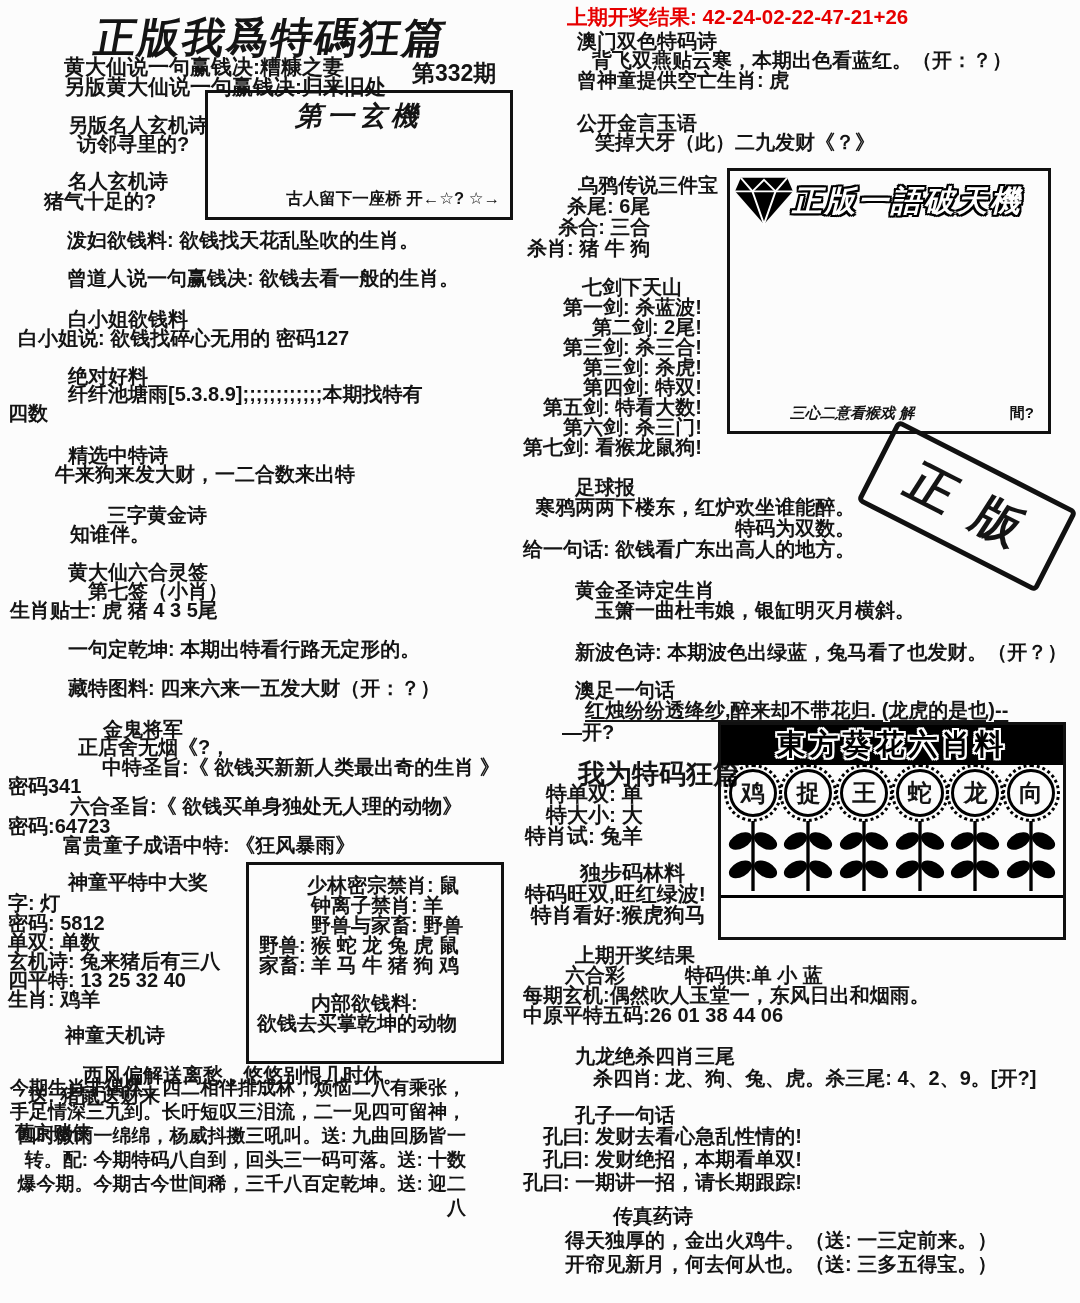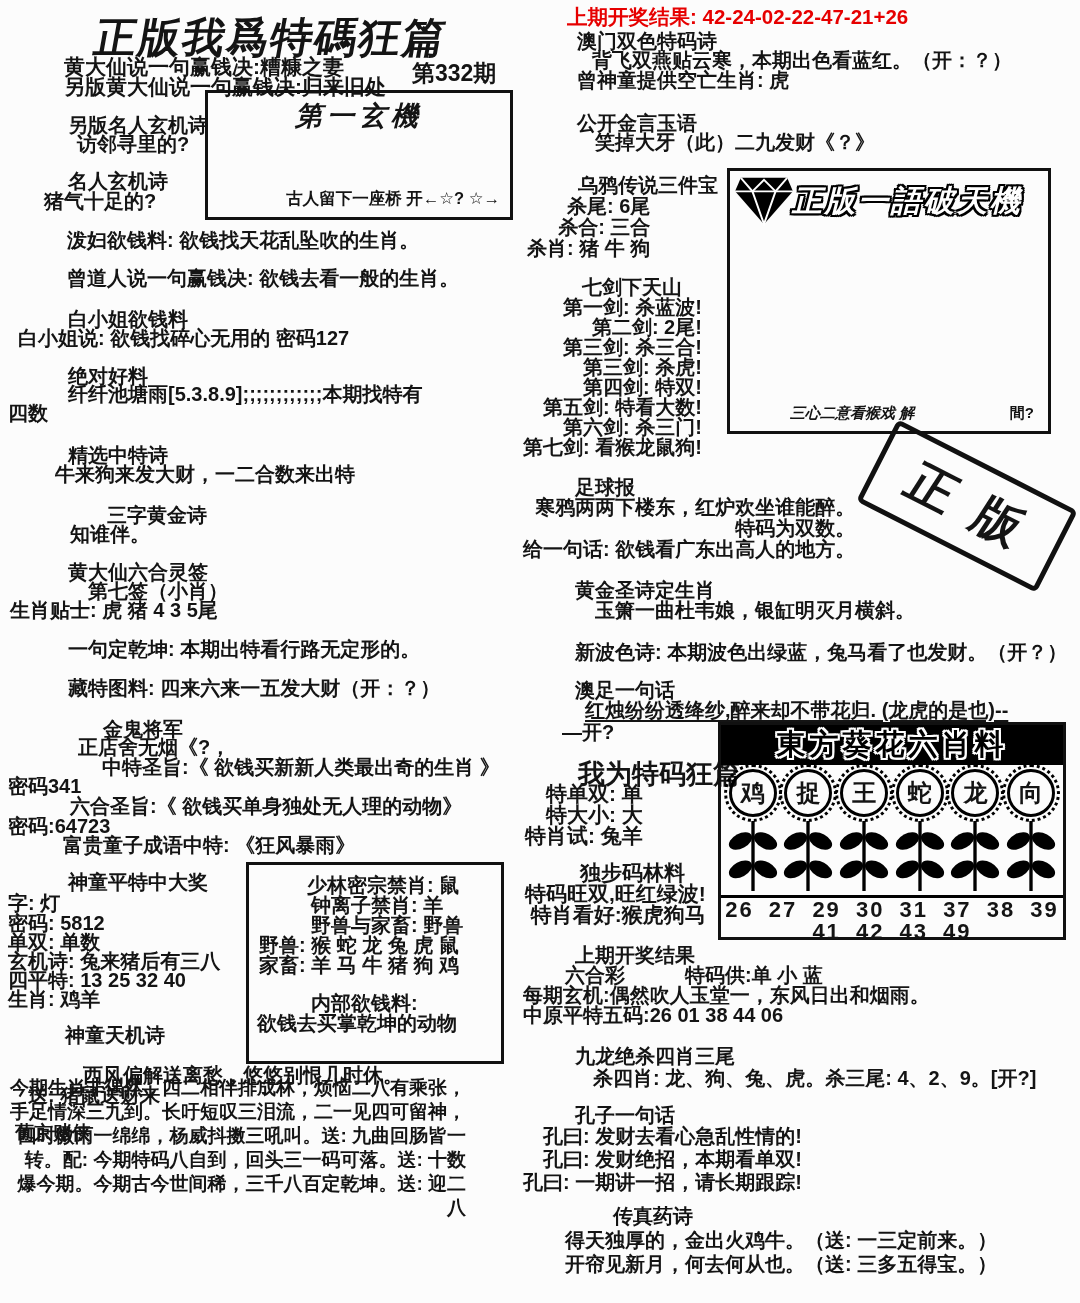--- a/index.html
+++ b/index.html
@@ -245,15 +245,14 @@
       <svg class="fstem" width="52" height="70" viewBox="0 0 56 84">
           <rect x="26" y="0" width="4" height="84" fill="#000"></rect>
           <ellipse cx="13" cy="24" rx="15" ry="9" fill="#000" transform="rotate(-28 13 24)"></ellipse>
           <ellipse cx="43" cy="24" rx="15" ry="9" fill="#000" transform="rotate(28 43 24)"></ellipse>
           <ellipse cx="13" cy="58" rx="15" ry="9" fill="#000" transform="rotate(-28 13 58)"></ellipse>
           <ellipse cx="43" cy="58" rx="15" ry="9" fill="#000" transform="rotate(28 43 58)"></ellipse>
         </svg>
     </div>
   </div>
   <div class="sf-nums">
-    <div>26 27 29 30 31 37 38 39 41 42 43 49</div>
   </div>
 </div>
 
 </body></html>

